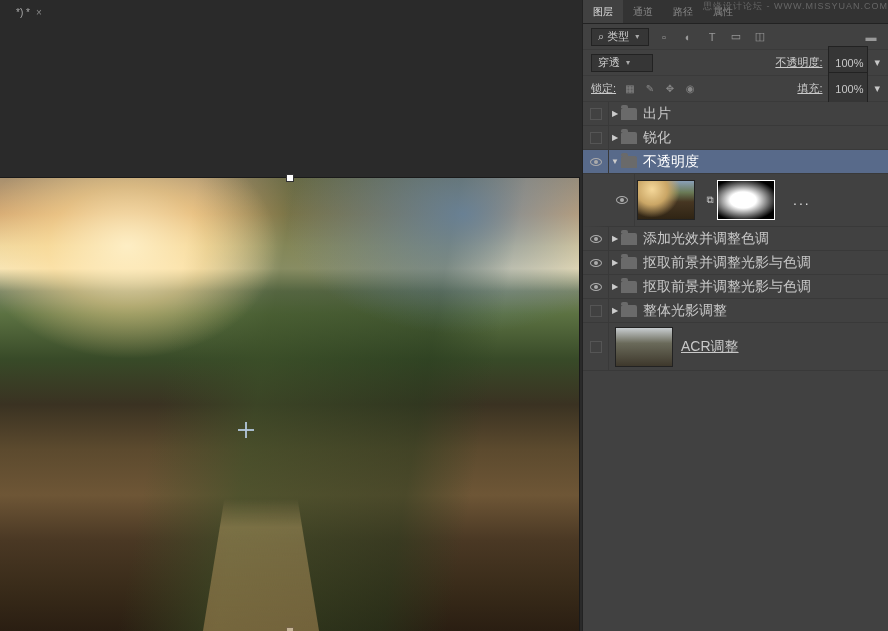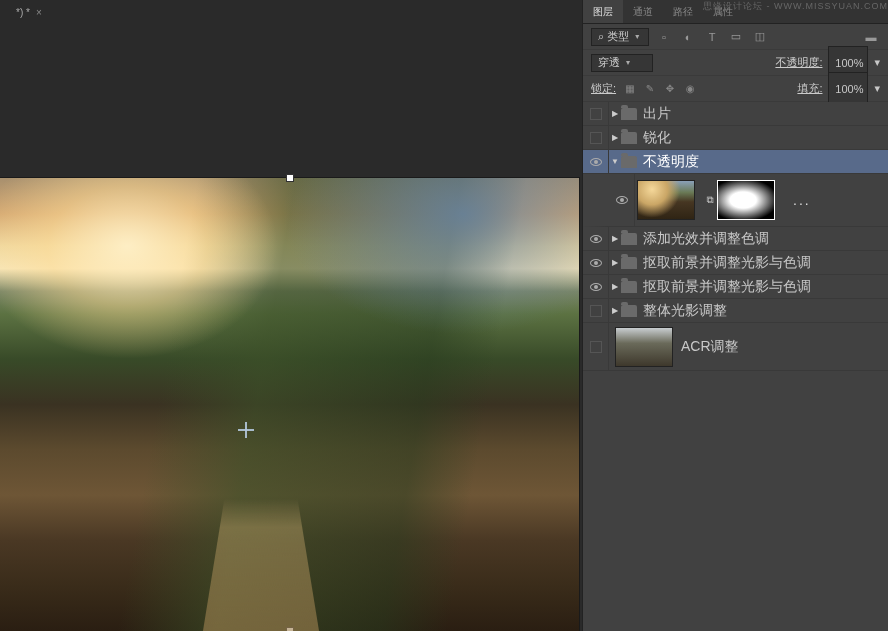--- a/index.html
+++ b/index.html
@@ -53,21 +53,21 @@
 .blend-select { width: 62px; }
 .pct-input { width: 40px; background: #363636; border: 1px solid #222; height: 18px; display: flex; align-items: center; justify-content: flex-end; padding: 16px 4px; font-size: 11px; }
 .lbl { font-size: 11px; color: #ccc; text-decoration: underline; }
 .small-icon { width: 18px; height: 18px; display: flex; align-items: center; justify-content: center; color: #999; font-size: 11px; cursor: pointer; }
 .lock-icons { display: flex; gap: 4px; }
 .lock-icons .li { width: 16px; height: 16px; display: flex; align-items: center; justify-content: center; color: #888; font-size: 10px; }
 
 .layers { flex: 1; overflow-y: auto; background: #414141; }
 .layer-row { display: flex; align-items: center; min-height: 24px; border-bottom: 1px solid #393939; padding-right: 8px; }
 .layer-row.selected { background: #586a8a; color: #fff; }
-.layer-row.tall { min-height: 48px; }
+.layer-row.tall { min-height: 48px; text-decoration: underline; }
 .vis-col { width: 26px; display: flex; align-items: center; justify-content: center; border-right: 1px solid #393939; align-self: stretch; }
 .eye { width: 12px; height: 8px; border: 1px solid #aaa; border-radius: 50%; position: relative; }
 .eye::after { content: ""; position: absolute; left: 3px; top: 1px; width: 4px; height: 4px; background: #aaa; border-radius: 50%; }
 .novis { width: 12px; height: 12px; border: 1px solid #555; }
 .disclosure { width: 12px; color: #ccc; font-size: 8px; text-align: center; cursor: pointer; }
 .folder-icon { width: 16px; height: 12px; background: #6a6a6a; border-radius: 2px 2px 0 0; position: relative; margin-right: 6px; }
 .folder-icon::before { content:""; position: absolute; top: -3px; left: 0; width: 7px; height: 3px; background: #6a6a6a; border-radius: 2px 2px 0 0; }
 .layer-name { font-size: 14px; }
 .thumb { width: 42px; height: 32px; border: 1px solid #222; margin-right: 8px; background: #555; }
 .thumb.big { width: 58px; height: 40px; }

